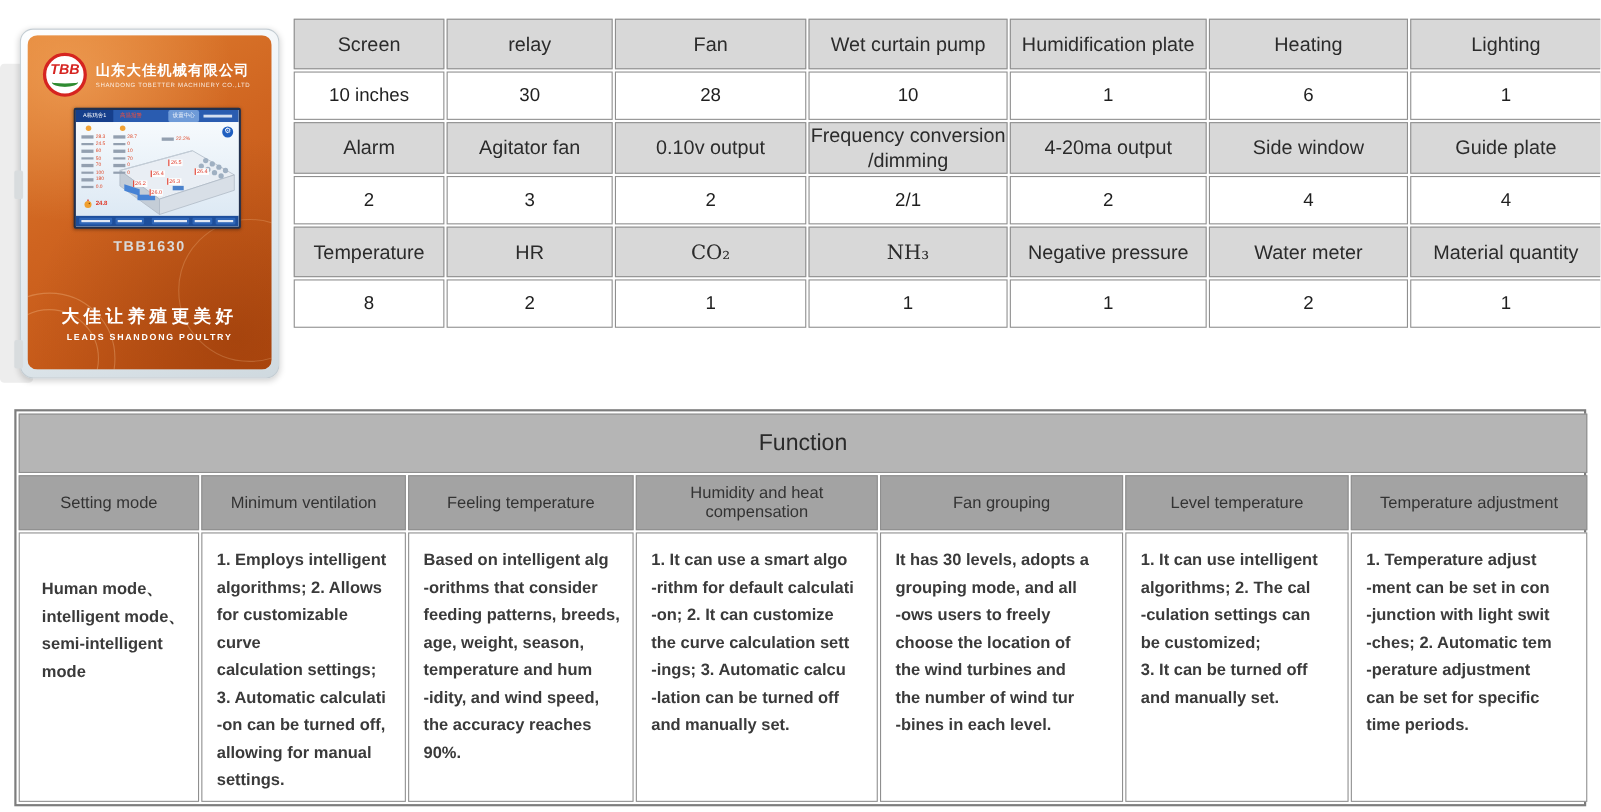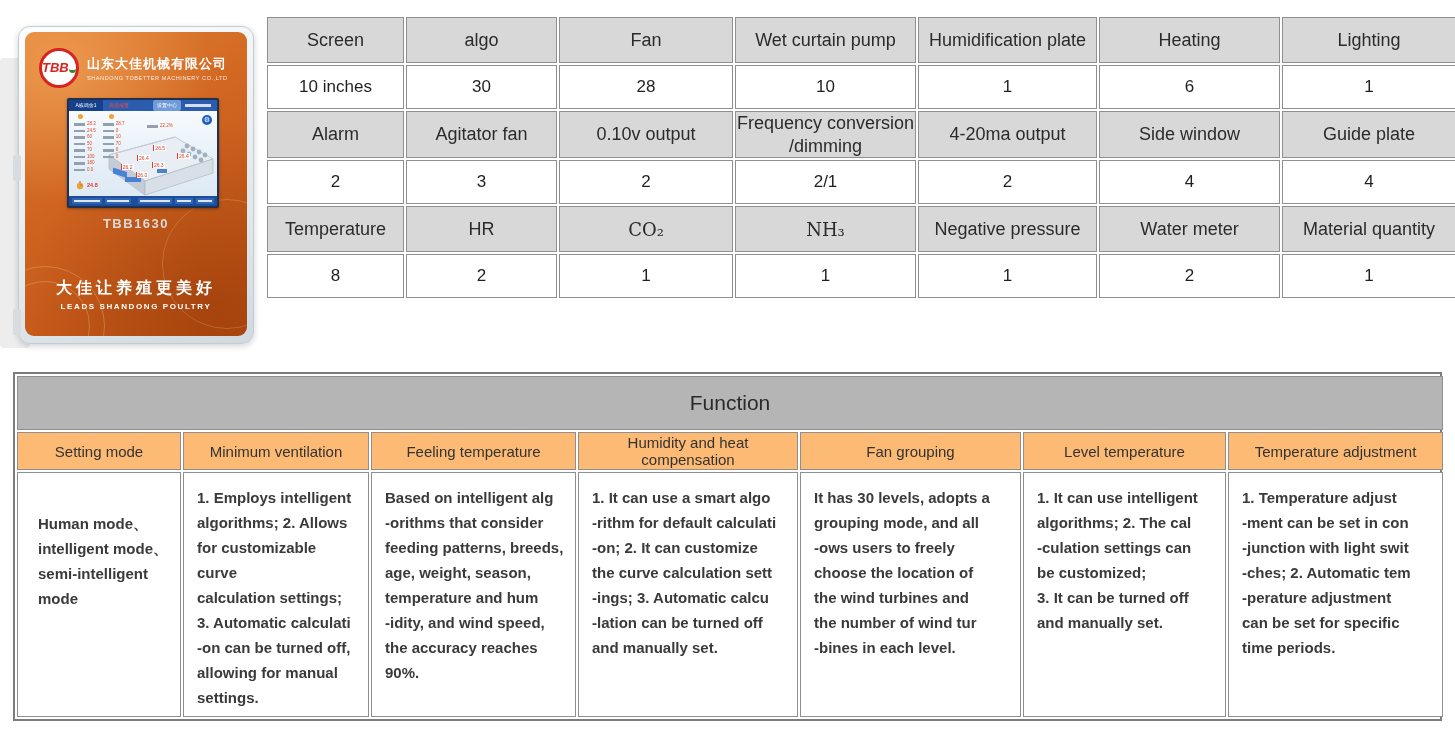--- a/index.html
+++ b/index.html
@@ -20,21 +20,21 @@
             radial-gradient(120% 80% at 18% 12%, rgba(255,190,120,.45), rgba(255,190,120,0) 55%),
             radial-gradient(140% 100% at 85% 90%, rgba(120,40,0,.35), rgba(120,40,0,0) 60%),
             linear-gradient(150deg,#e07f30 0%,#cf6420 45%,#bb4f12 100%); }
   .arc { position:absolute; border:1px solid rgba(255,215,170,.28); border-radius:50%; }
   .arc1 { left:-40px; bottom:-50px; width:120px; height:120px; }
   .arc2 { left:-25px; bottom:-35px; width:90px; height:90px; }
   .arc3 { right:-45px; top:55%; width:130px; height:130px; border-color:rgba(255,215,170,.22); }
 
   .brand { position:absolute; left:14px; top:16px; right:10px; display:flex; align-items:center; gap:8px; }
   .logo { width:40px; height:40px; background:#fff; border:3px solid #d62420; border-radius:50%;
-          display:flex; flex-direction:row; align-items:center; justify-content:center; flex:0 0 auto; }
+          display:flex; flex-direction:column; align-items:center; justify-content:center; flex:0 0 auto; }
   .logo-tbb { color:#d62420; font-weight:bold; font-size:13px; font-style:italic; letter-spacing:0; line-height:12px; }
   .logo-wreath { width:24px; height:9px; border:0; border-bottom:3px solid #2f8b31; border-radius:50%; margin-top:1px; }
   .company-cn { color:#fff; font-size:13px; font-weight:bold; letter-spacing:1px; white-space:nowrap; }
   .company-en { color:rgba(255,255,255,.85); font-size:5.5px; letter-spacing:.6px; margin-top:2px; white-space:nowrap; }
 
   .screen { position:absolute; left:42px; top:66px; width:152px; height:110px; background:#eef4fa;
             border:2px solid #21304e; border-radius:2px; box-shadow:0 1px 3px rgba(0,0,0,.35);
             display:flex; flex-direction:column; overflow:hidden; }
   .scr-top { height:11px; background:#2a5cb0; display:flex; align-items:center; flex:0 0 auto; }
   .seg { font-size:5px; line-height:11px; white-space:nowrap; overflow:hidden; }
@@ -85,21 +85,21 @@
   table.cfg td.sm { font-size:15px; }
   table.cfg td.xs { font-size:12.5px; line-height:1.25; }
   table.cfg td.serif { font-family:"DejaVu Serif", serif; font-size:15px; }
   .preline { white-space:pre-line; }
 
   
   .fn-wrap { position:absolute; left:13px; top:372px; width:1429px; border:2px solid #7d7d7d; background:#fff; }
   table.fn { width:100%; border-collapse:separate; border-spacing:2px; table-layout:fixed; }
   table.fn td { border:1px solid #8f8f8f; color:#333; }
   table.fn td.title { background:#b5b5b5; height:54px; text-align:center; vertical-align:middle; font-size:21px; color:#2a2a2a; }
-  table.fn tr.hdr td { background:#fdba74; height:38px; text-align:center; vertical-align:middle; font-size:15px; }
+  table.fn tr.hdr td { background:#a3a3a3; height:50px; text-align:center; vertical-align:middle; font-size:15px; }
   table.fn tr.fbody td { background:#fff; height:244px; vertical-align:top; text-align:left;
                          font-size:15px; line-height:25px; padding:12px 8px 6px 13px; color:#3a3a3a;font-weight:bold; }
   table.fn tr.fbody td.first { padding-top:38px; padding-left:20px;margin-top:24px; }
 </style>
 </head>
 <body>
 
 <div class="page">
 
   <div class="photo">
@@ -277,21 +277,21 @@
         <col style="width:174px">
         <col style="width:181px">
       <col style="width:179px">
         <col style="width:181px">
         <col style="width:174px">
     </colgroup>
     <tbody>
 
     <tr class="hdr">
       <td>Screen</td>
-      <td>algo</td>
+      <td>relay</td>
       <td>Fan</td>
       <td class="sm">Wet curtain pump</td>
       <td class="sm">Humidification plate</td>
       <td>Heating</td>
       <td>Lighting</td>
     </tr>
     <tr class="val">
       <td>10 inches</td>
       <td>30</td>
       <td>28</td>

